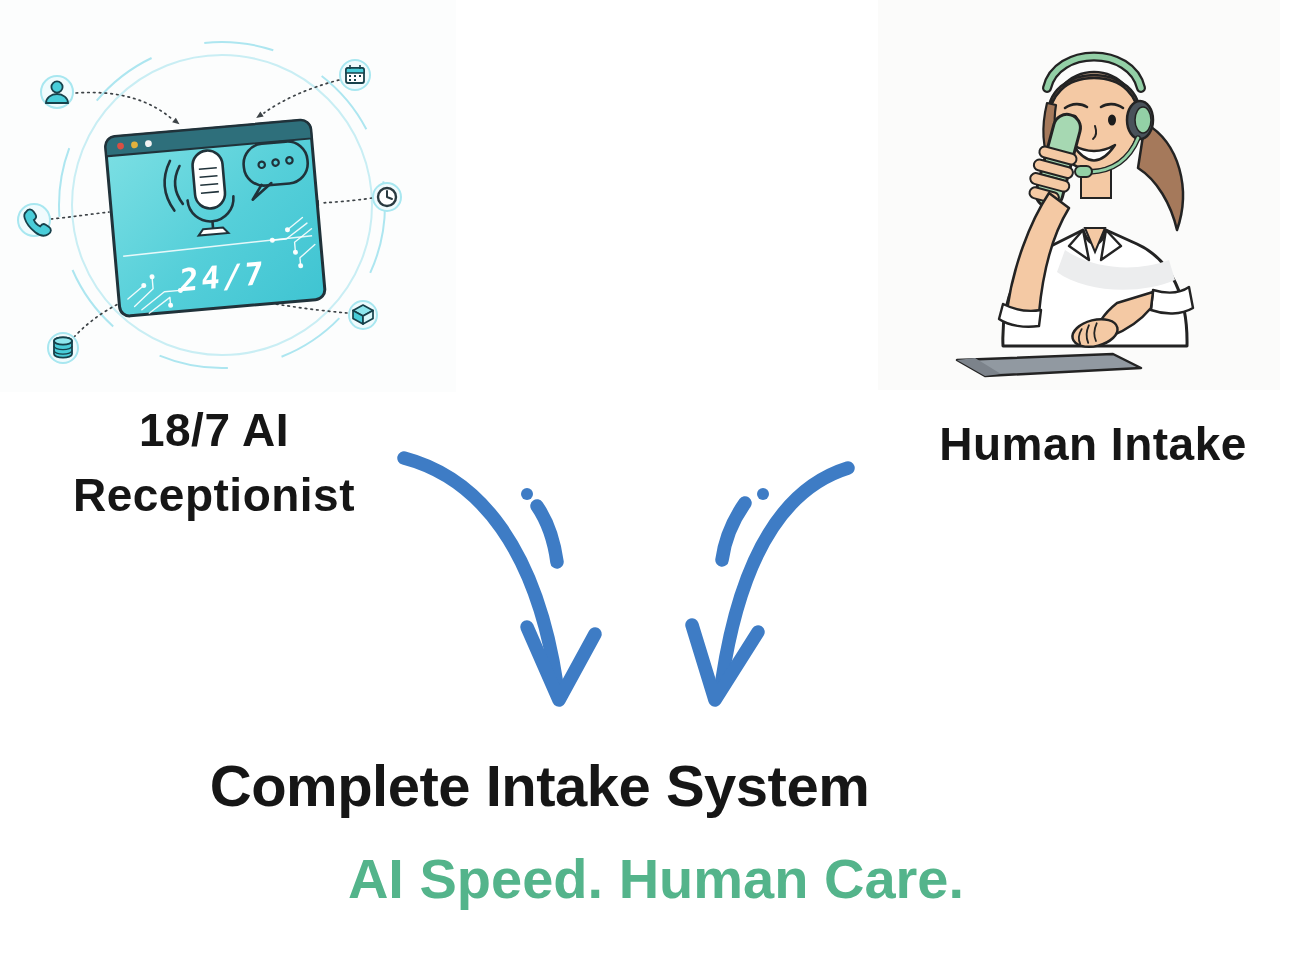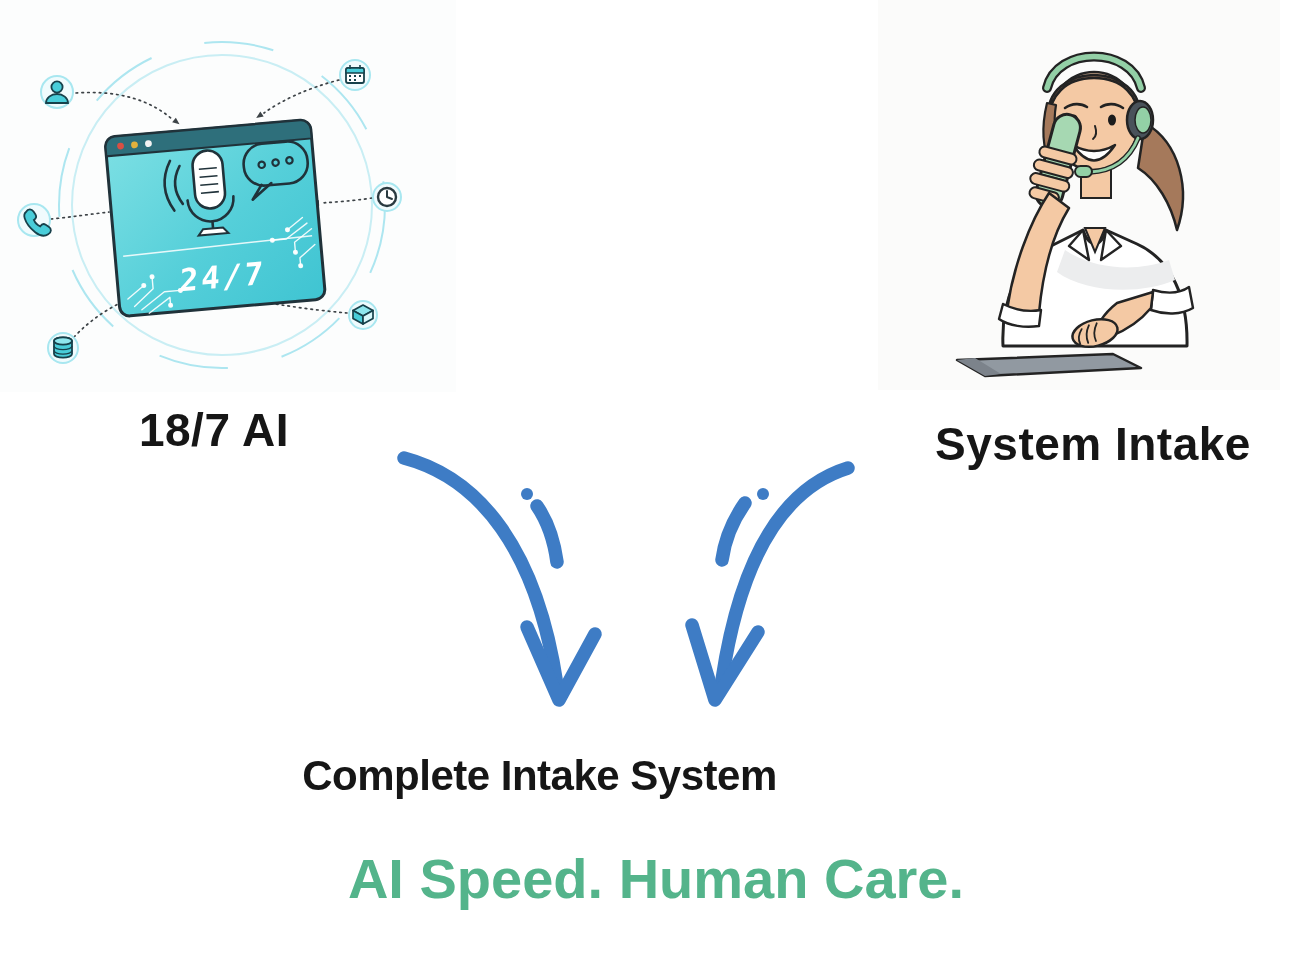--- a/index.html
+++ b/index.html
@@ -20,21 +20,21 @@
   .side-title{
     position:absolute;text-align:center;font-weight:800;
     color:var(--title-black,#161616);
     font-size:46px;line-height:65px;letter-spacing:.5px;
   }
   .side-title-left{left:18px;top:398px;width:392px;}
   .side-title-right{left:893px;top:412px;width:400px;}
 
   .footer-title{
     position:absolute;left:0;top:752px;width:1079px;text-align:center;
-    font-weight:800;font-size:42px;letter-spacing:-.5px;
+    font-weight:800;font-size:58px;letter-spacing:-.5px;
     color:var(--title-black,#161616);
   }
   .footer-subtitle{
     position:absolute;left:0;top:846px;width:1312px;text-align:center;
     font-weight:800;font-size:56px;
     color:var(--subtitle-green,#54B48B);
   }
 
   
   .ring-solid{fill:none;stroke:var(--ring-cyan,#C9EEF4);stroke-width:2;}
@@ -261,20 +261,21 @@
   <g>
     <path class="arrow" d="M453,23 C398,40 348,95 327,235"></path>
     <path class="arrow" d="M297,180 L320,255 L363,187"></path>
     <path class="arrow" d="M350,58 C338,75 330,93 327,115" stroke-width="11"></path>
     <circle class="arrow-dot" cx="368" cy="49" r="6"></circle>
   </g>
 </svg>
 
 <div class="side-title side-title-left">
   <div>18/7 AI</div>
+  <div>Receptionist</div>
 </div>
 
 <div class="side-title side-title-right">
-  <div>System Intake</div>
+  <div>Human Intake</div>
 </div>
 
 <div class="footer-title">Complete Intake System</div>
 <div class="footer-subtitle">AI Speed. Human Care.</div>
 
 </body></html>

